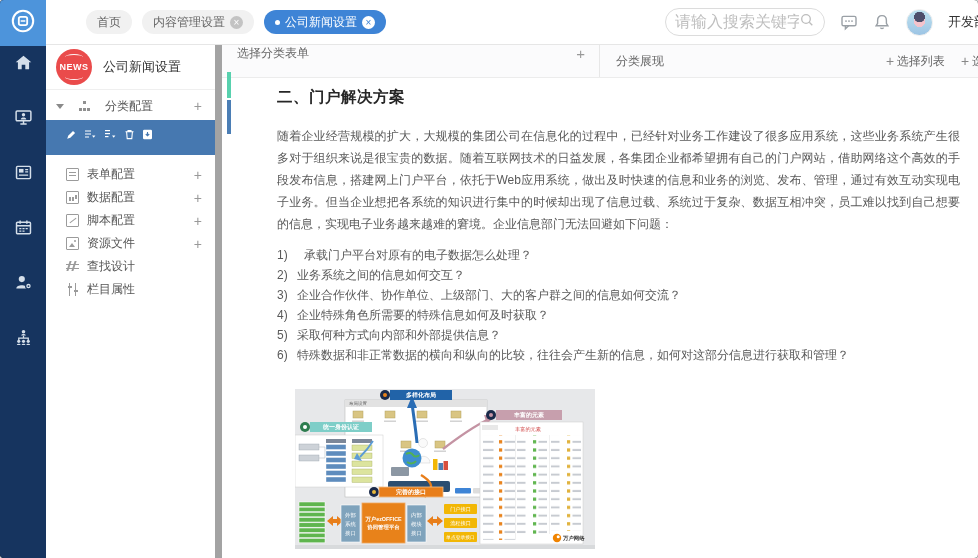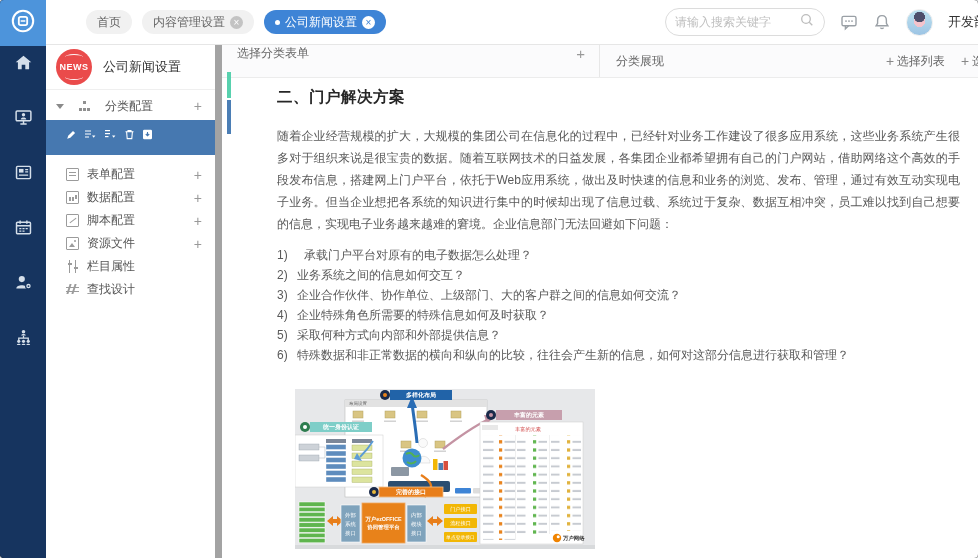--- a/index.html
+++ b/index.html
@@ -21,21 +21,21 @@
   .tab{height:24px;border-radius:12px;background:#F1F1F1;color:#666;font-size:12px;
     display:flex;align-items:center;gap:5px;padding:0 11px;cursor:pointer;white-space:nowrap}
   .tab.active{background:#3E84D6;color:#fff}
   .tab-dot{width:5px;height:5px;border-radius:50%;background:#fff;flex:none}
   .tab-close{width:13px;height:13px;border-radius:50%;background:#C3C3C3;color:#fff;font-size:10px;
     line-height:13px;text-align:center;flex:none}
   .tab-close::before{content:'×'}
   .tab.active .tab-close{background:#fff;color:#3E84D6}
   .topbar-right{margin-left:auto;margin-right:-22px;display:flex;align-items:center;gap:15px}
   .search{width:160px;height:28px;border:1px solid #DCDCDC;border-radius:14px;display:flex;align-items:center;padding:0 9px;background:#fff}
-  .search input{border:0;outline:0;flex:1;font-size:12px;color:#333;min-width:0;background:transparent;font-family:Liberation Sans, sans-serif}
+  .search input{border:0;outline:0;flex:1;font-size:16px;color:#333;min-width:0;background:transparent;font-family:Liberation Sans, sans-serif}
   .search input::placeholder{color:#BFBFBF}
   .tb-icon{display:flex;align-items:center;cursor:pointer}
   .avatar{width:27px;height:27px;border-radius:50%;flex:none;cursor:pointer;border:1px solid #eee;
     background:radial-gradient(circle at 50% 28%,#4d4f6b 0 24%,transparent 25%),
       radial-gradient(circle at 50% 46%,#F3C3CC 0 30%,transparent 31%),
       linear-gradient(180deg,#BFE3F0 0%,#9CC4E4 100%)}
   .uname{font-size:13px;color:#333;white-space:nowrap}
   
   .sidebar{position:absolute;left:46px;top:45px;width:176px;bottom:0;background:#fff;
     border-right:7px solid #a3a3a3;z-index:10}
@@ -269,27 +269,27 @@
         <span class="ti icon-script"></span>
         <span class="tree-label">脚本配置</span>
         <span class="tree-plus">+</span>
       </div>
         <div class="tree-item">
         <span class="ti icon-file"></span>
         <span class="tree-label">资源文件</span>
         <span class="tree-plus">+</span>
       </div>
         <div class="tree-item">
+        <span class="ti icon-find"></span>
+        <span class="tree-label">查找设计</span>
+
+      </div>
+        <div class="tree-item">
         <span class="ti icon-attr"></span>
         <span class="tree-label">栏目属性</span>
-
-      </div>
-        <div class="tree-item">
-        <span class="ti icon-find"></span>
-        <span class="tree-label">查找设计</span>
 
       </div>
       </div>
   </nav>
 
   <div class="phead">
     <div class="ph-left">
       <span class="ph-title">选择分类表单</span>
       <span class="ph-plus">+</span>
     </div>

